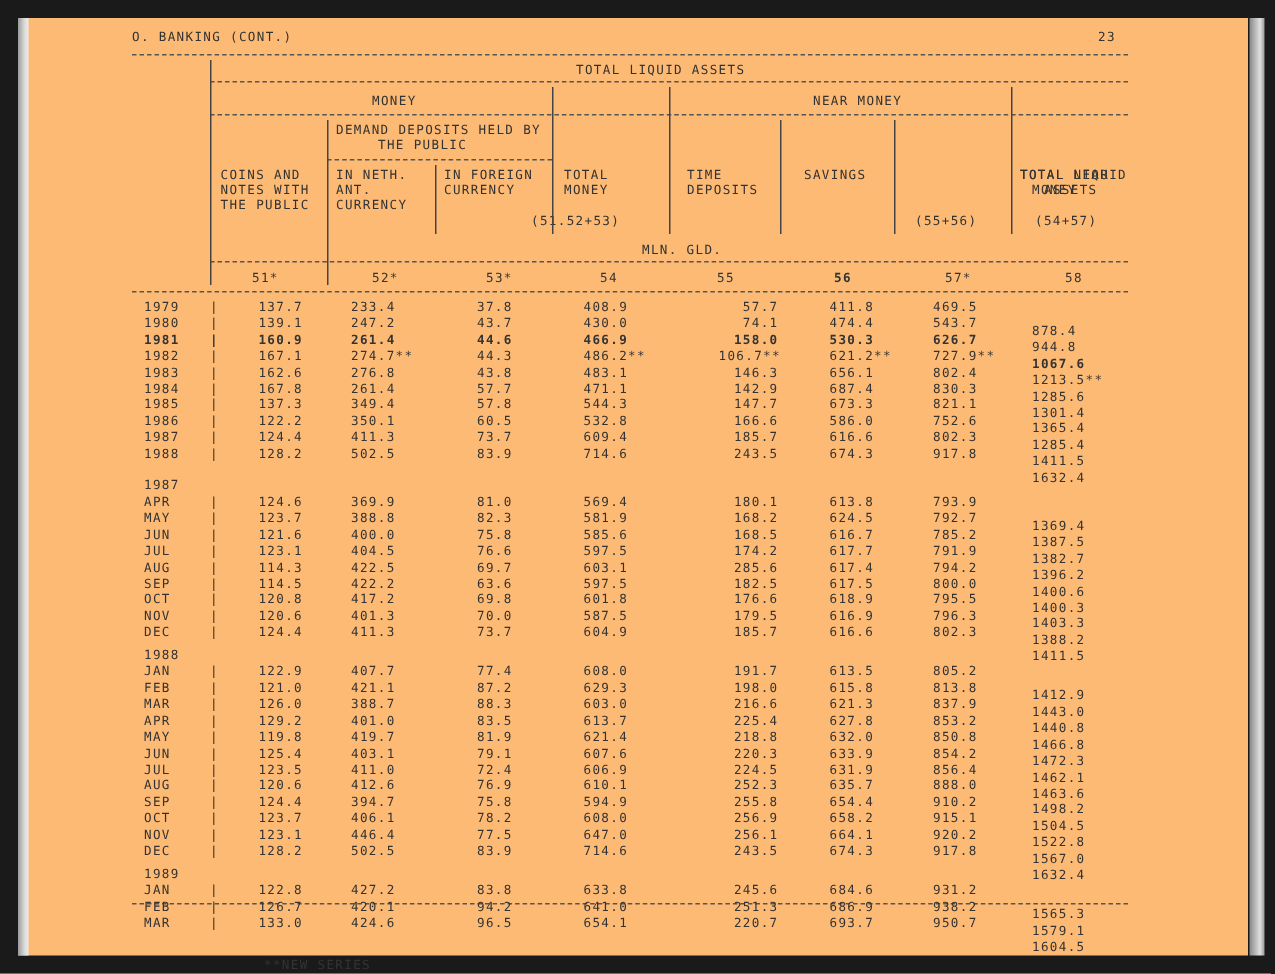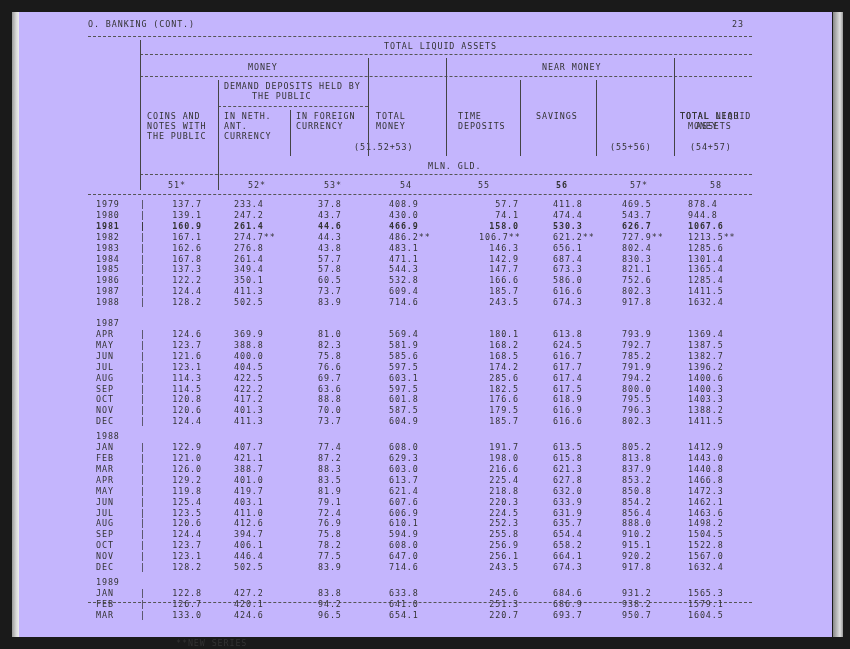--- a/index.html
+++ b/index.html
@@ -1,35 +1,35 @@
 <!DOCTYPE html>
 <html><head>
 <meta charset="utf-8">
 <style>
   html,body{margin:0;padding:0;}
   body{width:850px;height:649px;background:#1a1a1a;position:relative;overflow:hidden;font-family:"DejaVu Sans Mono","Liberation Mono",monospace;}
-  .page{position:absolute;left:12px;top:12px;width:820px;height:625px;background:#c4b5fd;}
+  .page{position:absolute;left:12px;top:12px;width:820px;height:625px;background:#fdba74;}
   .spine{position:absolute;left:0;top:0;width:7px;height:625px;background:linear-gradient(90deg,#9a9a9a,#d8d8d8 60%,#eee);}
   .rightedge{position:absolute;left:833px;top:12px;width:10px;height:625px;background:linear-gradient(90deg,#888,#bbb 40%,#e0e0e0 70%,#999);}
   .txt{position:absolute;font-size:8.4px;color:#333;letter-spacing:0.9px;white-space:pre;line-height:10px;}
   .dash{position:absolute;height:0;border-top:1.3px dashed #555;}
   .vbar{position:absolute;width:0;border-left:1.3px solid #444;}
   .hdr{position:absolute;font-size:8.4px;color:#333;letter-spacing:0.9px;line-height:10px;text-align:left;white-space:pre;}
   .row{position:absolute;left:0;height:11px;width:820px;}
   .row span{position:absolute;font-size:8.4px;color:#333;letter-spacing:0.9px;white-space:pre;line-height:11px;}
   .c-lab{left:84px;}
   .c-bar{left:128px;}
   .c0{left:140px;width:50px;text-align:right;}
   .c1{left:222px;}
   .c2{left:306px;}
   .c3{left:377px;}
   .c4{left:467px;width:40px;text-align:right;}
   .c5{left:541px;}
   .c6{left:610px;}
-  .c7{left:676px;}
+  .c7{left:676px;margin-top:16px;}
 </style>
 </head>
 <body>
 
 <div class="page">
   <div class="spine"></div>
 
   <div class="txt" style="left:76px;top:7px;">O. BANKING (CONT.)</div>
   <div class="txt" style="left:720px;top:7px;">23</div>
   <div class="dash" style="left:76px;top:24px;width:664px;"></div>
@@ -276,21 +276,21 @@
       <span class="c4">182.5</span>
       <span class="c5">617.5</span>
       <span class="c6">800.0</span>
       <span class="c7">1400.3</span>
     </div>
     <div class="row" style="top: 382.4px;">
       <span class="c-lab">OCT</span>
       <span class="c-bar">|</span>
       <span class="c0">120.8</span>
       <span class="c1">417.2</span>
-      <span class="c2">88.8</span>
+      <span class="c2">69.8</span>
       <span class="c3">601.8</span>
       <span class="c4">176.6</span>
       <span class="c5">618.9</span>
       <span class="c6">795.5</span>
       <span class="c7">1403.3</span>
     </div>
     <div class="row" style="top: 393.3px;">
       <span class="c-lab">NOV</span>
       <span class="c-bar">|</span>
       <span class="c0">120.6</span>

